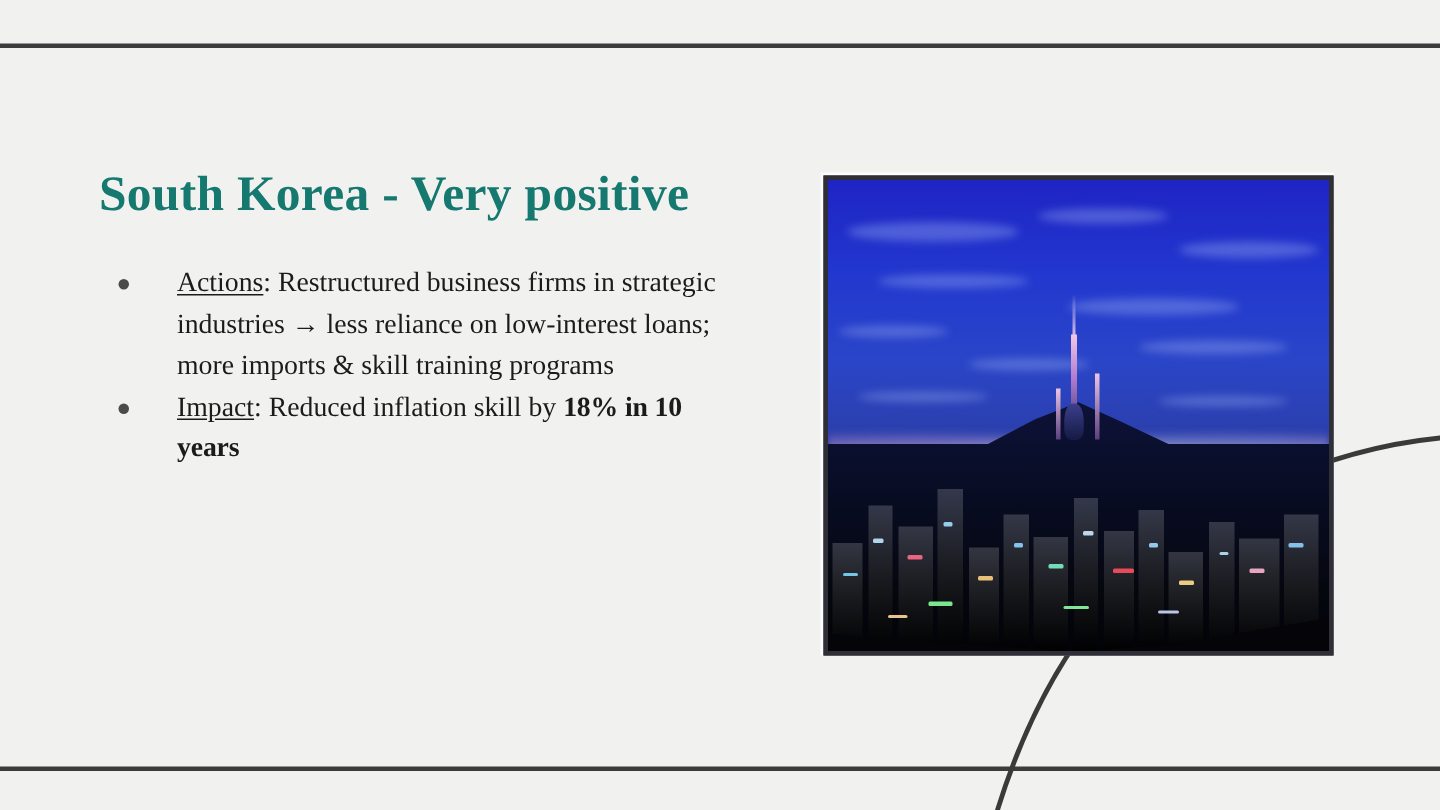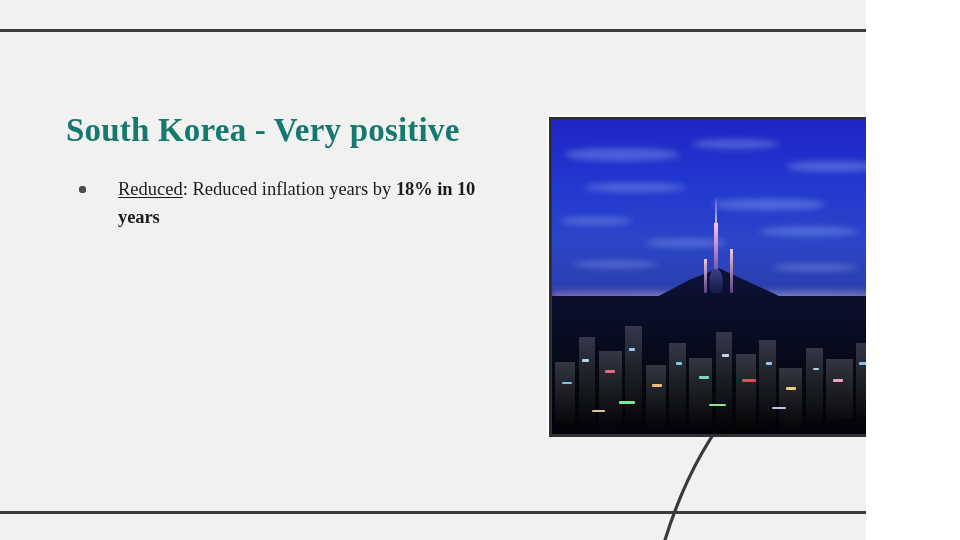--- a/index.html
+++ b/index.html
@@ -2,21 +2,21 @@
 <html><head>
 <meta charset="utf-8">
 <style>
   html, body {
     margin: 0;
     padding: 0;
     background: #ffffff;
   }
   #slide {
     position: relative;
-    width: 866px;
+    width: 960px;
     height: 540px;
     background: #f1f1f0;
     overflow: hidden;
     font-family: "Liberation Serif", "DejaVu Serif", serif;
   }
 
   
   .rule {
     position: absolute;
     left: 0;
@@ -214,27 +214,30 @@
   <svg class="swoosh" viewBox="0 0 960 540">
     <path d="M 960 292 C 880 300, 790 340, 735 405 C 700 447, 678 498, 665 540" fill="none" stroke="#3a3a3a" stroke-width="3.2" stroke-linecap="round"></path>
   </svg>
 
   <div class="title">South Korea - Very positive</div>
 
   <div class="bullets">
 
     <div class="bullet-row">
       <span class="bullet-dot"></span>
+      <div class="bullet-text">
+        <span class="lead">Actions</span><span>: </span><span>Restructured business firms in strategic industries → less reliance on low-interest loans; more imports &amp; skill training programs</span>
+      </div>
     </div>
 
 
     <div class="bullet-row">
       <span class="bullet-dot"></span>
       <div class="bullet-text">
-        <span class="lead">Reduced</span><span>: </span><span>Reduced inflation years by </span><span class="emph">18% in 10 years</span>
+        <span class="lead">Impact</span><span>: </span><span>Reduced inflation skill by </span><span class="emph">18% in 10 years</span>
       </div>
     </div>
 
   </div>
 
   <div class="photo-frame">
     <div class="photo">
       <div class="sky"></div>
 
       <div class="cloud" style="left:4%;  top:9%;  width:34%; height:4.0%;"></div>

